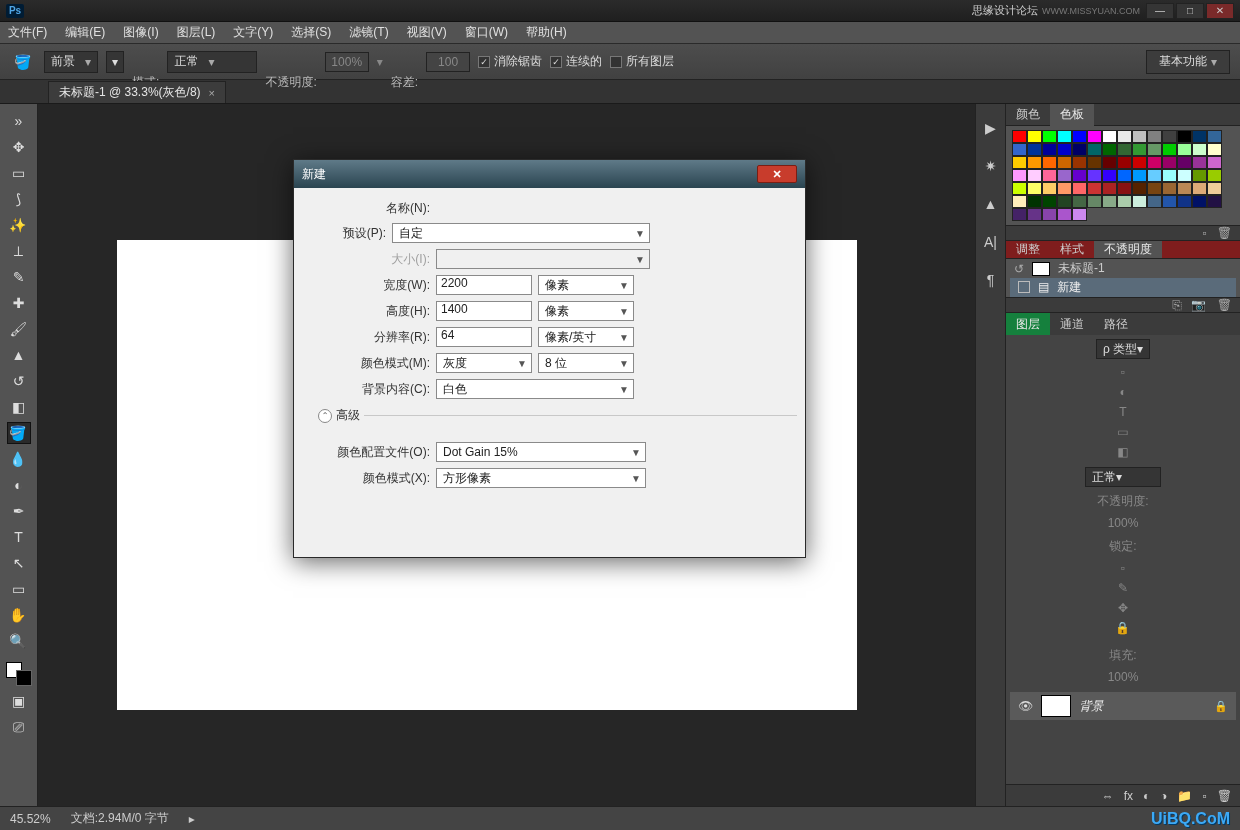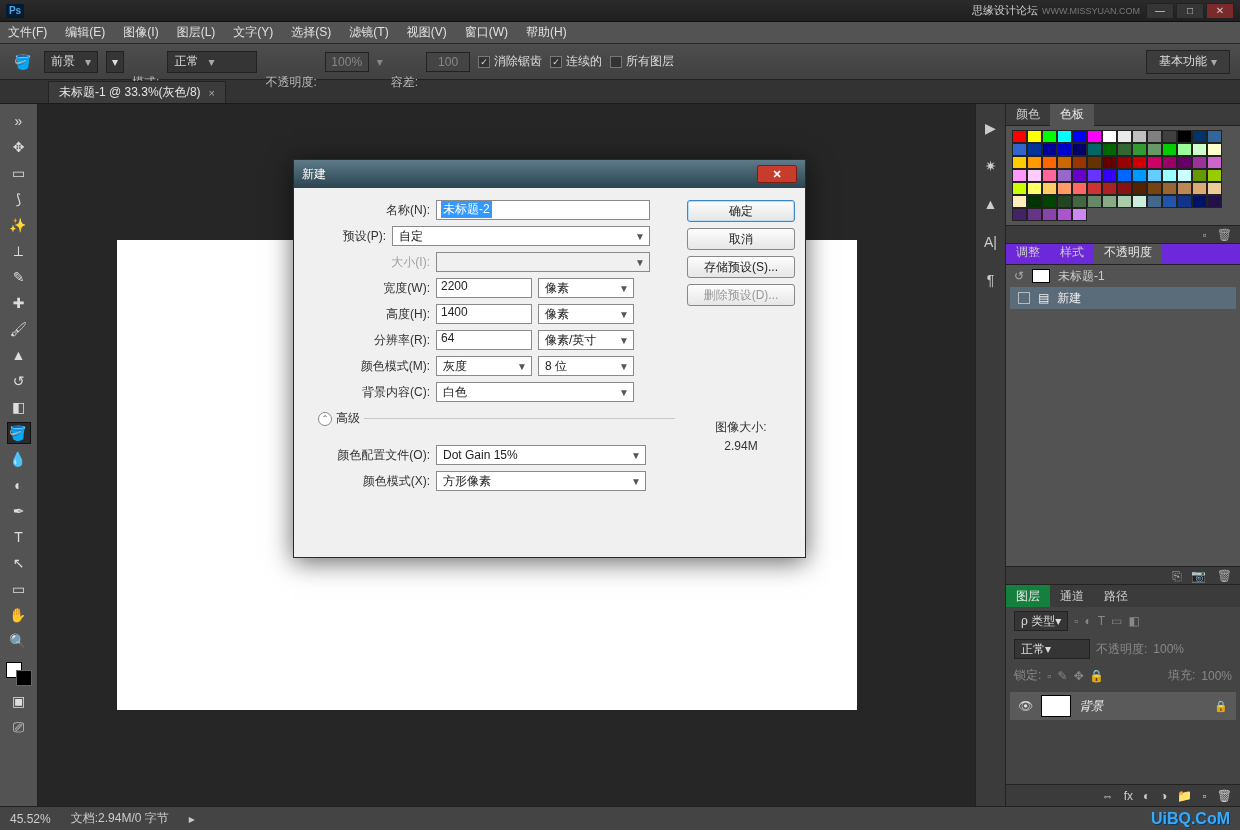--- a/index.html
+++ b/index.html
@@ -48,32 +48,32 @@
 .canvas { background:#fff; width:740px; height:470px; margin-left:-40px; margin-top:40px; }
 
 
 .rcol { width:235px; background:#535353; border-left:1px solid #222; display:flex; flex-direction:column; }
 .panelhead { height:22px; background:#3b3b3b; display:flex; align-items:center; border-bottom:1px solid #222; }
 .panelhead .tab { padding:0 10px; height:22px; display:flex; align-items:center; color:#ccc;font-family:Liberation Serif, serif; }
 .panelhead .tab.act { background:#535353; color:#e8e8e8; }
 .swatches { background:#535353; padding:4px 6px; }
 .swrow { display:flex; flex-wrap:wrap; }
 .sw { width:15px; height:13px; border:1px solid #222; }
-.adjrow { height:22px; background:#6d28d9; display:flex; border-top:1px solid #222; border-bottom:1px solid #222; }
+.adjrow { height:22px; background:#7f1d1d; display:flex; align-items:center; border-top:1px solid #222; border-bottom:1px solid #222; }
 .adjrow .t { padding:0 10px; color:#ccc; }
 .adjrow .t.act { background:#535353; color:#e8e8e8; }
 .histline { height:22px; display:flex; align-items:center; gap:8px; padding:0 8px; }
 .histline .thumb { width:18px; height:14px; background:#fff; border:1px solid #000; }
 .histitem { height:22px; background:#5a6b7a; display:flex; align-items:center; padding:0 8px; gap:8px; color:#eee; margin:0 4px; }
 .rcol .flexpad { flex:1; }
 .layerpanel { background:#444; border-top:1px solid #222; }
 .layerhead { height:22px; display:flex; background:#3b3b3b; }
 .layerhead .t { padding:0 10px; display:flex; align-items:center; color:#ccc; }
 .layerhead .t.act { background:#15803d; color:#e8e8e8; }
-.layerctrl { padding:4px 8px; display:flex; align-items:center; gap:6px; flex-wrap:wrap; }
+.layerctrl { padding:4px 8px; display:flex; align-items:center; gap:6px; flex-wrap:wrap;flex-direction:column; }
 .layerctrl .dd2 { height:20px; background:#353535; border:1px solid #222; padding:0 6px; color:#ddd; display:flex; align-items:center; }
 .layerctrl .dim { color:#888; }
 .layeritem { height:28px; background:#5a5a5a; display:flex; align-items:center; padding:0 8px; gap:8px; margin:4px; }
 .layeritem .eye { color:#ddd; }
 .layeritem .thumb { width:30px; height:22px; background:#fff; border:1px solid #000; }
 .layeritem .name { font-style:italic; color:#eee; flex:1; }
 .layeritem .lock { color:#aaa; font-size:11px; }
 .iconstrip { width:30px; background:#3b3b3b; border-left:1px solid #222; display:flex; flex-direction:column; align-items:center; gap:22px; padding-top:16px; }
 .iconstrip .ic { color:#ccc; font-size:14px; }
 
@@ -401,21 +401,20 @@
 <div class="dlg">
   <div class="tbar">
     <span>新建</span>
     <span class="sp"></span>
     <div class="xbtn">✕</div>
   </div>
   <div class="body">
     <div class="formcol">
       <div class="row">
         <div class="lab">名称(N):</div>
-        <div class="inp" style="width:214px"><span class="hilite">未标题-2</span></div>
       </div>
       <div class="row">
         <div class="lab" style="width:90px">预设(P):</div>
         <div class="sel" style="width:258px">
             <span>自定</span>
             <span class="car">▼</span>
           </div>
       </div>
       <div class="row">
         <div class="lab dis">大小(I):</div>
@@ -484,24 +483,14 @@
         </div>
         <div class="row">
           <div class="lab" style="width:122px">颜色模式(X):</div>
           <div class="sel" style="width:210px">
               <span>方形像素</span>
               <span class="car">▼</span>
             </div>
         </div>
       </fieldset>
     </div>
-    <div class="btncol">
-      <div class="dbtn primary">确定</div>
-      <div class="dbtn">取消</div>
-      <div class="dbtn">存储预设(S)...</div>
-      <div class="dbtn dis">删除预设(D)...</div>
-      <div class="sizeinfo" style="margin-top:106px">
-        <div>图像大小:</div>
-        <div>2.94M</div>
-      </div>
-    </div>
   </div>
 </div>
 
 </body></html>

